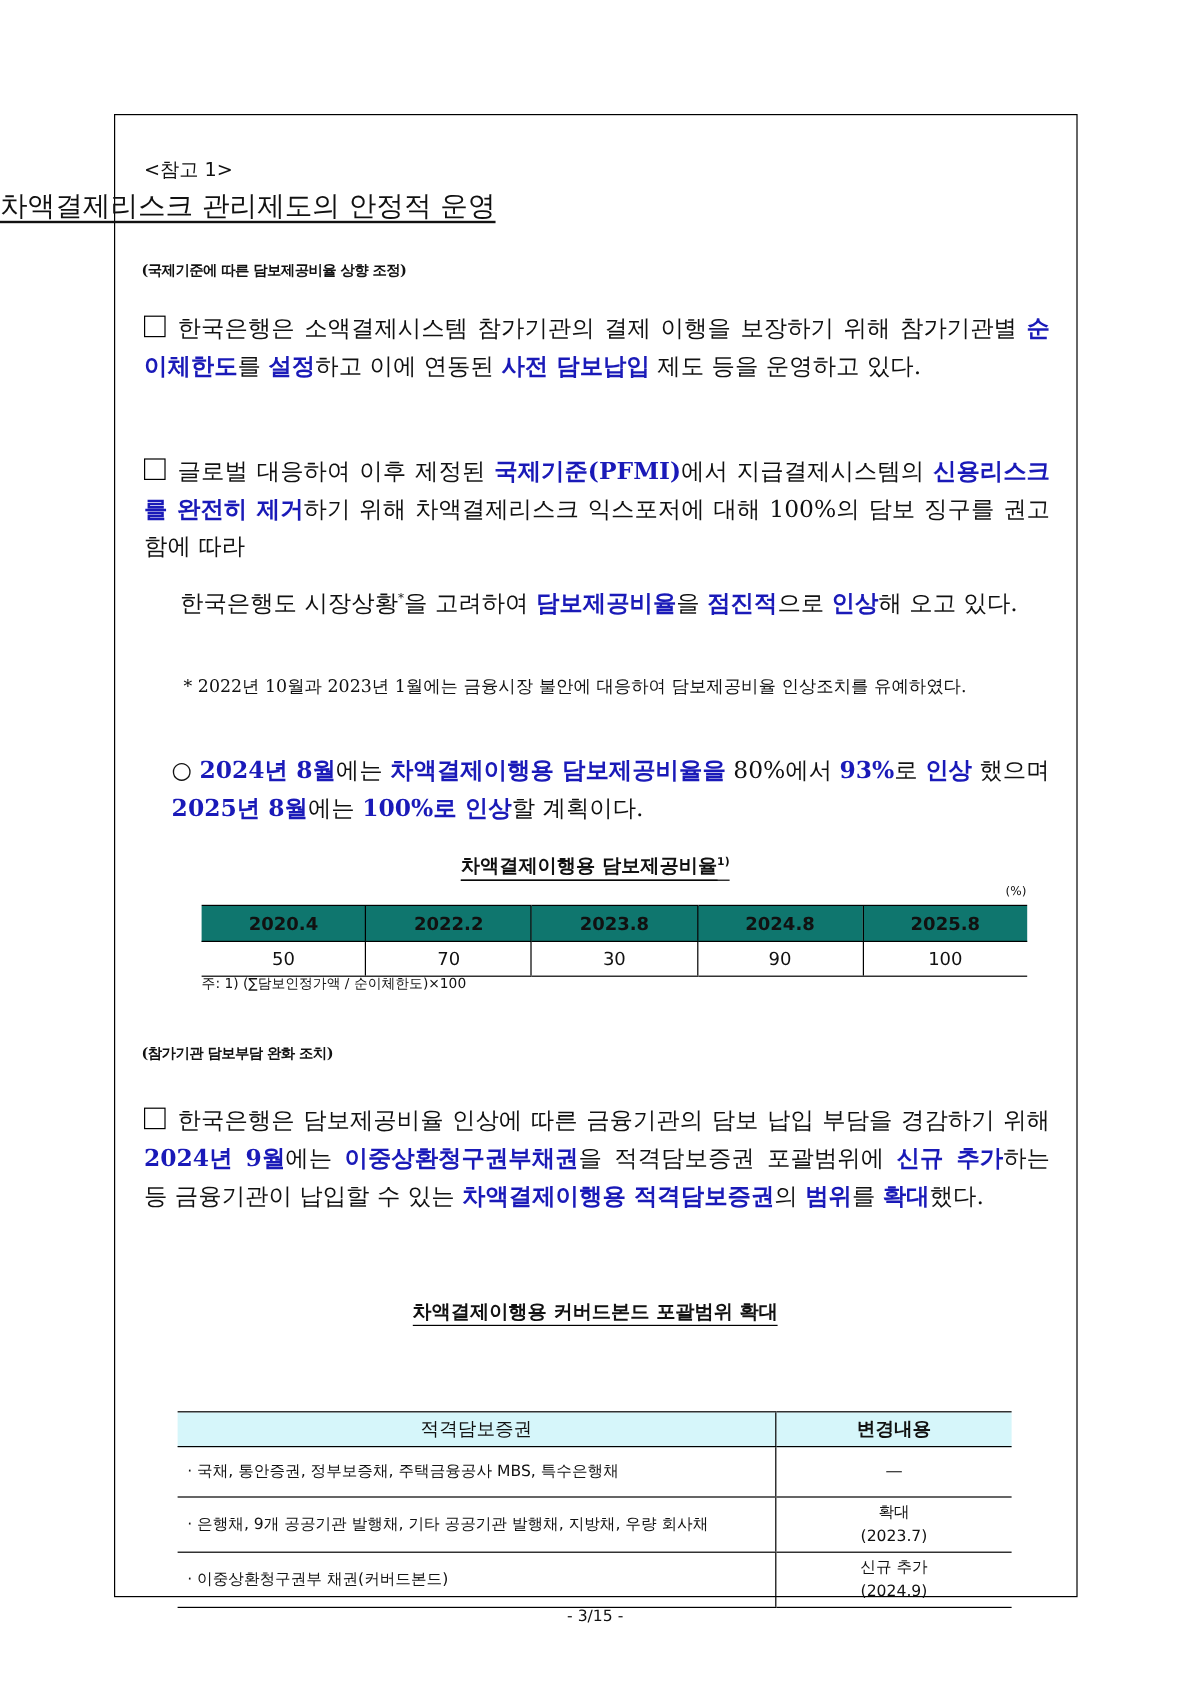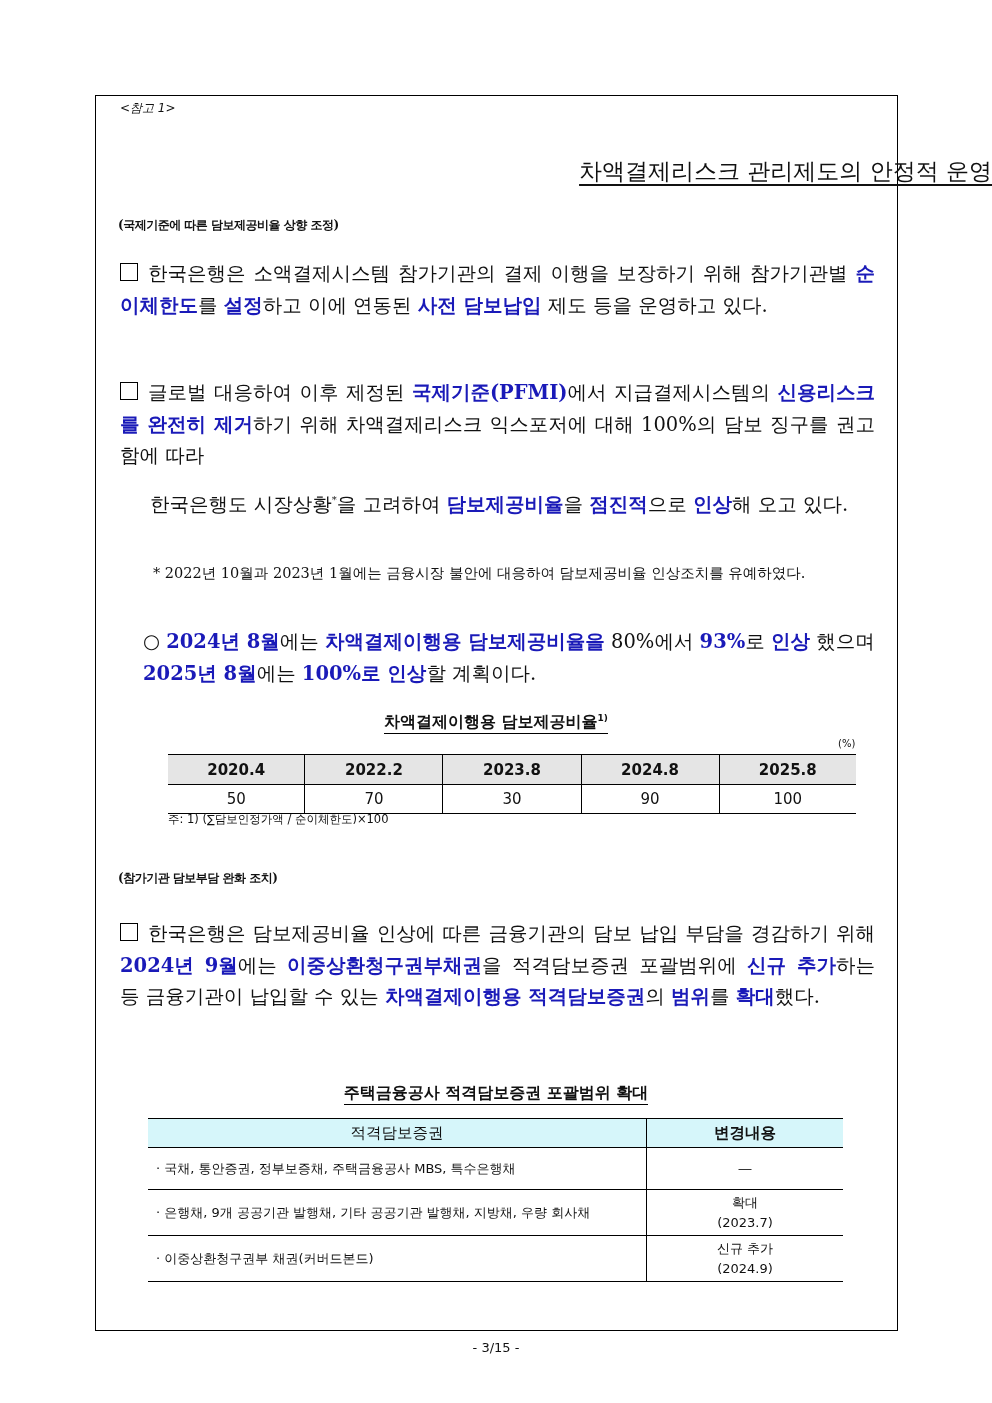--- a/index.html
+++ b/index.html
@@ -1,37 +1,37 @@
 <!DOCTYPE html>
 <html><head>
 <meta charset="utf-8">
 <style>
   html, body { margin:0; padding:0; background:#fff; }
   body { width:992px; height:1403px; position:relative; font-family:"DejaVu Serif", serif; color:#111; }
   .frame { position:absolute; left:95px; top:95px; width:803px; height:1236px; border:1px solid #000; box-sizing:border-box; }
   .abs { position:absolute; }
-  .ref { left:120px; top:100px; font-family:"DejaVu Sans", sans-serif; font-size:12px;font-style:italic; }
-  .title { left:0; width:992px; top:156px; text-align:right; font-family:"DejaVu Sans", sans-serif; font-size:23px; }
+  .ref { left:120px; top:132px; font-family:"DejaVu Sans", sans-serif; font-size:16px; }
+  .title { left:0; width:992px; top:156px; text-align:left; font-family:"DejaVu Sans", sans-serif; font-size:23px; }
   .title span { text-decoration:underline; text-underline-offset:5px; }
   .sec { left:118px; font-size:12px; font-weight:bold; letter-spacing:-0.5px; }
   .para { left:120px; width:755px; font-size:19.5px; line-height:31.5px; text-align:justify; text-align-last:left; }
   .para .box { display:inline-block; width:16px; height:16px; border:1.3px solid #000; margin-right:10px; vertical-align:-1px; }
   .hl { color:#1a1ab8; font-weight:bold; }
   .note { left:153px; width:722px; font-size:14.5px; line-height:21px; }
   .circle { left:143px; width:732px; font-size:19.5px; line-height:31.5px; }
   .tcap { left:0; width:992px; text-align:center; font-family:"DejaVu Sans", sans-serif; font-weight:bold; font-size:16px; }
   .tcap span { border-bottom:1.5px solid #000; padding-bottom:2px; }
   table { border-collapse:collapse; font-family:"DejaVu Sans", sans-serif; }
   .t1 { left:168px; top:754px; width:688px; }
-  .t1 th { background:#e5e5e5; font-size:15px; height:27px; border-top:1.5px solid #000; border-bottom:1px solid #000; }
+  .t1 th { background:#0f766e; font-size:15px; height:27px; border-top:1.5px solid #000; border-bottom:1px solid #000; }
   .t1 td { font-size:15px; height:26px; text-align:center; border-bottom:1.5px solid #000; }
   .t1 th + th, .t1 td + td { border-left:1px solid #000; }
   .unit { left:838px; top:738px; font-family:"DejaVu Sans", sans-serif; font-size:10px; }
   .fn { left:168px; top:812px; font-family:"DejaVu Sans", sans-serif; font-size:11.5px; }
-  .t2 { left:148px; top:1118px; width:695px; }
+  .t2 { left:148px; top:1176px; width:695px; }
   .t2 th { background:#d6f6fa; font-weight:normal; font-size:15.5px; height:26px; border-top:1.5px solid #000; border-bottom:1px solid #000; }
   .t2 td { font-size:13px; border-bottom:1px solid #000; padding:0 8px; line-height:20px; }
   .t2 tr:last-child td { border-bottom:1.5px solid #000; }
   .t2 th + th, .t2 td + td { border-left:1px solid #000; }
   .t2 td.c { text-align:center; width:180px; }
   .page { left:0; width:992px; top:1340px; text-align:center; font-family:"DejaVu Sans", sans-serif; font-size:13px; }
 </style>
 </head>
 <body>
 
@@ -82,21 +82,21 @@
 </tbody>
   </table>
 <div class="abs fn">주: 1) (∑담보인정가액 / 순이체한도)×100</div>
 
 <div class="abs sec" style="top:870px">(참가기관 담보부담 완화 조치)</div>
 
 <div class="abs para" style="top:918px">
   <span class="box"></span><span>한국은행은 담보제공비율 인상에 따른 금융기관의 담보 납입 부담을 경감하기 위해 </span><span class="hl">2024년 9월</span><span>에는 </span><span class="hl">이중상환청구권부채권</span><span>을 적격담보증권 포괄범위에 </span><span class="hl">신규 추가</span><span>하는 등 금융기관이 납입할 수 있는 </span><span class="hl">차액결제이행용 적격담보증권</span><span>의 </span><span class="hl">범위</span><span>를 </span><span class="hl">확대</span><span>했다.</span>
 </div>
 
-<div class="abs tcap" style="top:1083px"><span>주택금융공사 적격담보증권 포괄범위 확대</span></div>
+<div class="abs tcap" style="top:1083px"><span>차액결제이행용 커버드본드 포괄범위 확대</span></div>
 
 <table class="abs t2">
   <tbody>
       <tr>
     <th>적격담보증권</th>
     <th style="font-weight:bold">변경내용</th>
   </tr>
   <tr style="height:42px">
     <td>· 국채, 통안증권, 정부보증채, 주택금융공사 MBS, 특수은행채</td>
     <td class="c"><span>―</span></td>

